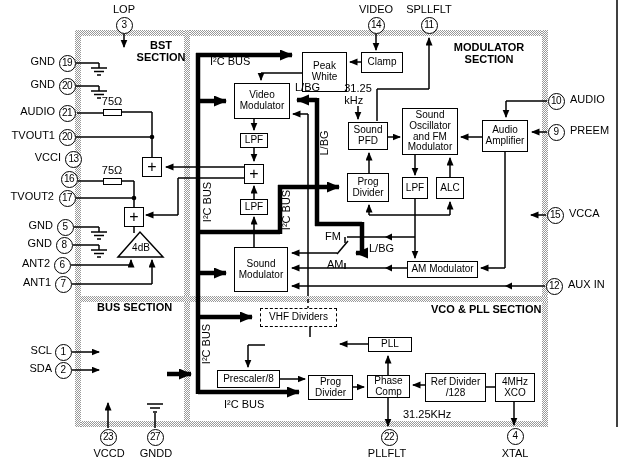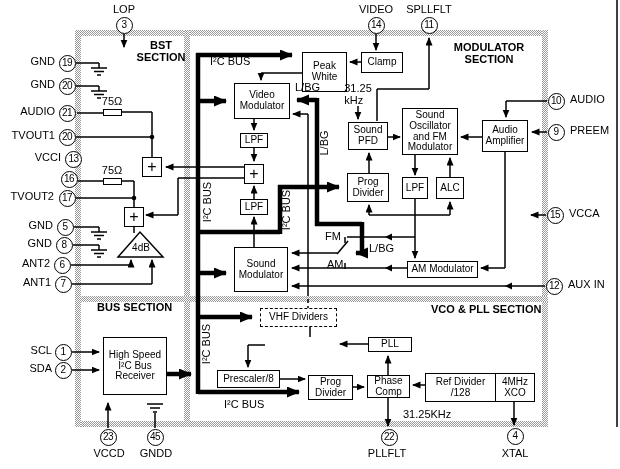--- a/index.html
+++ b/index.html
@@ -226,32 +226,27 @@
       <span>Prescaler/8</span>
     </div>
   <div class="blk" style="left:308px;top:375px;width:45px;height:25px">
       <span>Prog
 Divider</span>
     </div>
   <div class="blk" style="left:367px;top:375px;width:43px;height:23px">
       <span>Phase
 Comp</span>
     </div>
-  <div class="blk" style="left:425px;top:373px;width:71px;height:29px">
+  <div class="blk" style="left:425px;top:373px;width:61px;height:29px">
       <span>Ref Divider
 /128</span>
     </div>
   <div class="blk" style="left:495px;top:373px;width:40px;height:29px">
       <span>4MHz
 XCO</span>
-    </div>
-  <div class="blk" style="left:103px;top:337px;width:64px;height:58px">
-      <span>High Speed
-I²C Bus
-Receiver</span>
     </div>
   <div class="blk plus" style="left:142px;top:157px;width:20px;height:20px">
       <span>+</span>
     </div>
   <div class="blk plus" style="left:124px;top:207px;width:20px;height:20px">
       <span>+</span>
     </div>
   <div class="blk thin" style="left:103px;top:109px;width:19px;height:7px"></div>
   <div class="blk thin" style="left:103px;top:178px;width:19px;height:7px"></div>
 
@@ -359,21 +354,21 @@
   <div class="pin" style="left:545.5px;top:277.5px">
       <span>12</span>
     </div>
   <div class="lab" style="left:568px;top:279px">AUX IN</div>
 
   <div class="pin" style="left:99.5px;top:428.5px">
       <span>23</span>
     </div>
   <div class="lab ctr" style="left:109px;top:448px">VCCD</div>
   <div class="pin" style="left:146.5px;top:428.5px">
-      <span>45</span>
+      <span>27</span>
     </div>
   <div class="lab ctr" style="left:156px;top:448px">GNDD</div>
   <div class="pin" style="left:380.5px;top:428.5px">
       <span>22</span>
     </div>
   <div class="lab ctr" style="left:387px;top:448px">PLLFLT</div>
   <div class="pin" style="left:506.5px;top:427.5px">
       <span>4</span>
     </div>
   <div class="lab ctr" style="left:515px;top:448px">XTAL</div>

